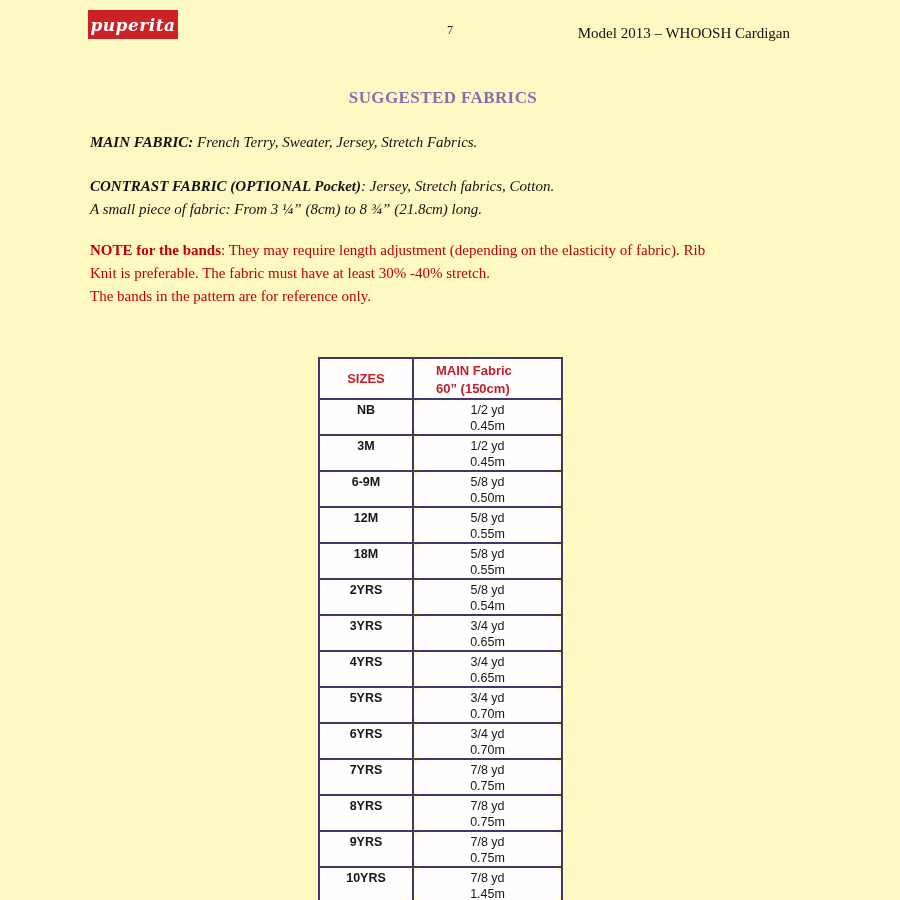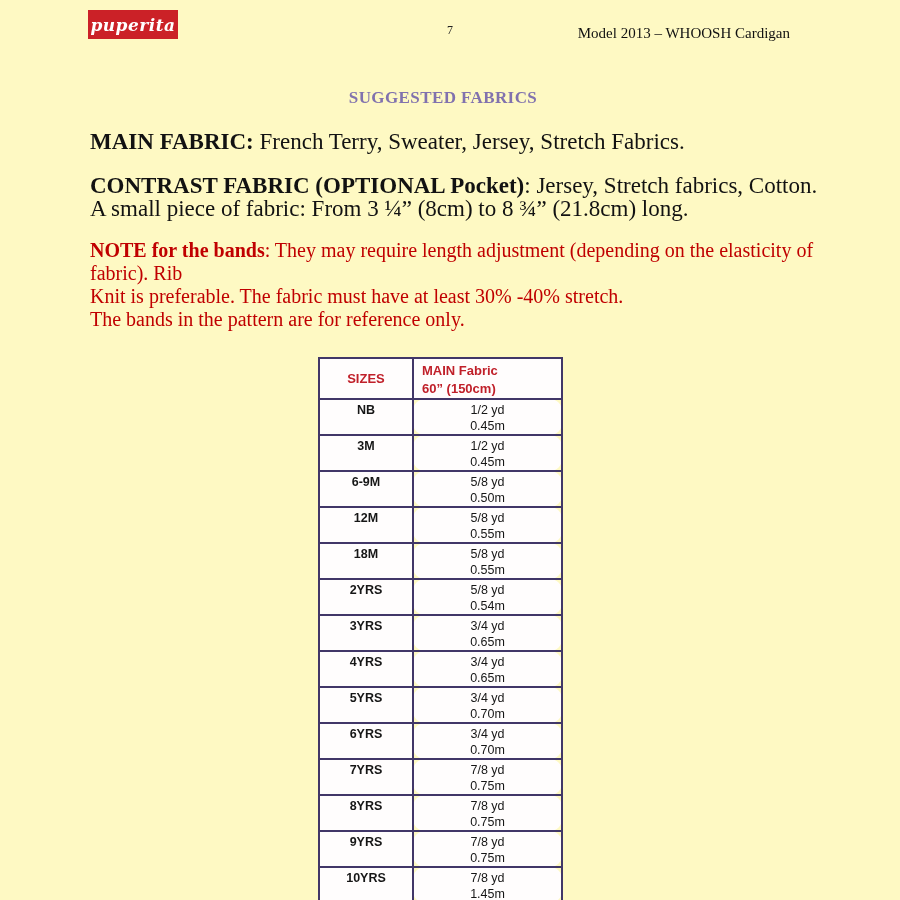--- a/index.html
+++ b/index.html
@@ -33,48 +33,48 @@
     position:absolute;top:25px;right:110px;font-size:15px;color:#111;
   }
 
   
   .title{
     position:absolute;left:0;top:88px;width:886px;text-align:center;
     font-size:17px;font-weight:bold;letter-spacing:0.4px;color:var(--title_purple);
   }
 
   
-  .para{position:absolute;left:90px;width:730px;font-size:23px;line-height:22.5px;color:#121212;}
+  .para{position:absolute;left:90px;width:730px;font-size:15px;line-height:22.5px;color:#121212;font-style:italic;}
   .para-main{top:131px;}
   .para-contrast{top:175px;}
   .para b{font-weight:bold;}
   .note{
     position:absolute;left:90px;top:239px;width:724px;
-    font-size:20px;line-height:23px;color:var(--note_red);
+    font-size:15px;line-height:23px;color:var(--note_red);
   }
   .note b{font-weight:bold;}
 
   
   .fabric-table{
     position:absolute;left:318px;top:357px;
     border-collapse:collapse;table-layout:fixed;
     font-family:"Liberation Sans", sans-serif;font-size:12.5px;
   }
   .fabric-table col.c1{width:94px;}
   .fabric-table col.c2{width:149px;}
   .fabric-table th,.fabric-table td{
     border:2px solid var(--table_border);
     vertical-align:top;background:#fffdfd;
   }
   .fabric-table th{
     color:var(--table_header_red);font-weight:bold;height:41px;
     line-height:18px;padding-top:3px;font-size:13px;
   }
   .fabric-table th.h-sizes{text-align:center;vertical-align:middle;padding-top:0;}
-  .fabric-table th.h-fabric{text-align:left;padding-left:8px;}
+  .fabric-table th.h-fabric{text-align:left;padding-left:22px;}
   .fabric-table td{height:35px;line-height:16px;padding-top:2px;text-align:center;}
   .fabric-table td.size{font-weight:bold;color:#161616;margin-left:36px;}
   .fabric-table td.value{color:#161616;border-radius:12px;}
 </style>
 </head>
 <body>
 
 <div class="page">
 
   <div class="logo">

